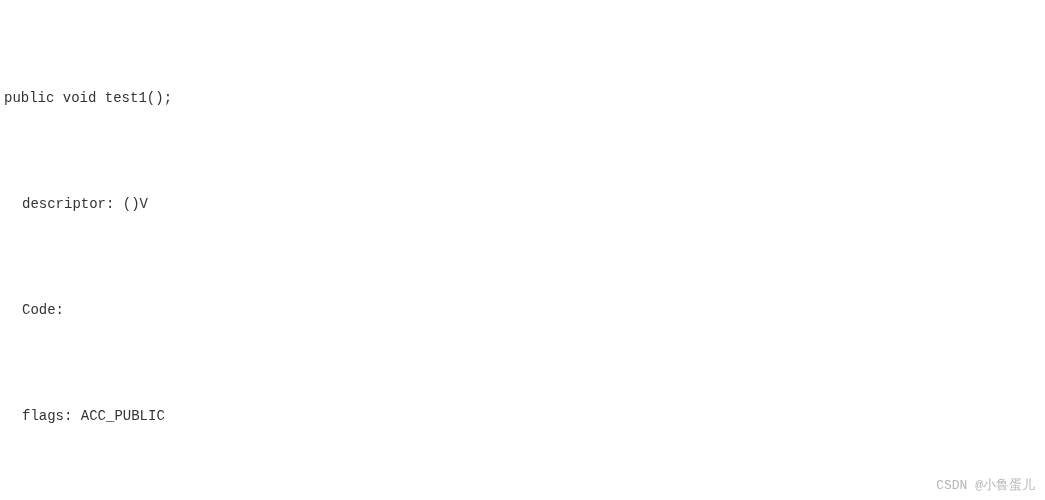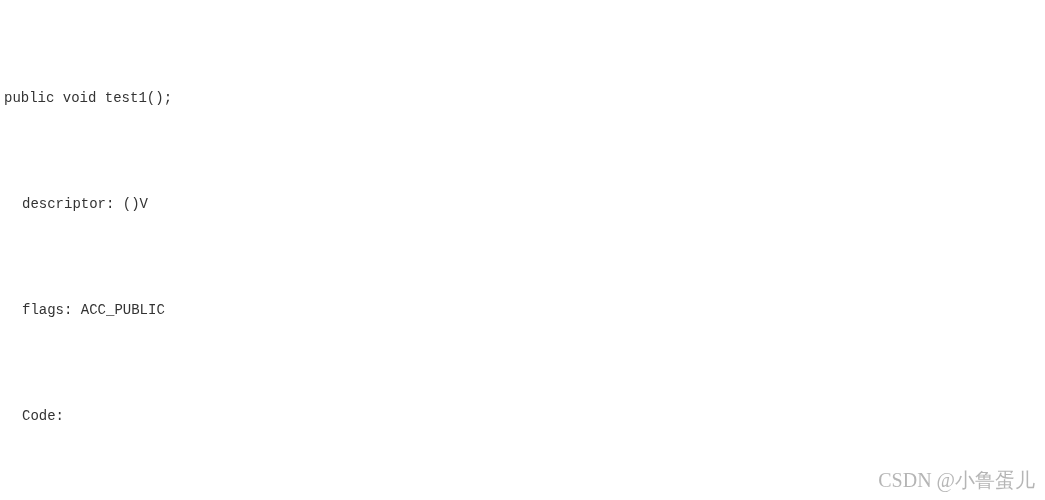--- a/index.html
+++ b/index.html
@@ -24,37 +24,37 @@
     align-items: center;
     height: 26px;
     text-align: right;
   }
   .indent-1 { padding-left: 18px; font-family: Liberation Mono, monospace; }
   .watermark {
     position: absolute;
     right: 10px;
     bottom: 6px;
     color: rgba(120,120,120,0.55);
-    font-family: Liberation Serif, serif;
-    font-size: 20px;
+    font-family: Liberation Mono, monospace;
+    font-size: 13px;
     pointer-events: none;
   }
 </style>
 </head>
 <body>
 
 <div class="code-block">
 
   <div class="line"><span>public void test1();</span></div>
 
   <div class="line indent-1"><span>descriptor: ()V</span></div>
 
+  <div class="line indent-1"><span>Code:</span></div>
+
   <div class="line indent-1"><span>flags: ACC_PUBLIC</span></div>
-
-  <div class="line indent-1"><span>Code:</span></div>
 
   
 
   
 
 </div>
 
 <div class="watermark">CSDN @小鲁蛋儿</div>
 
 </body></html>

